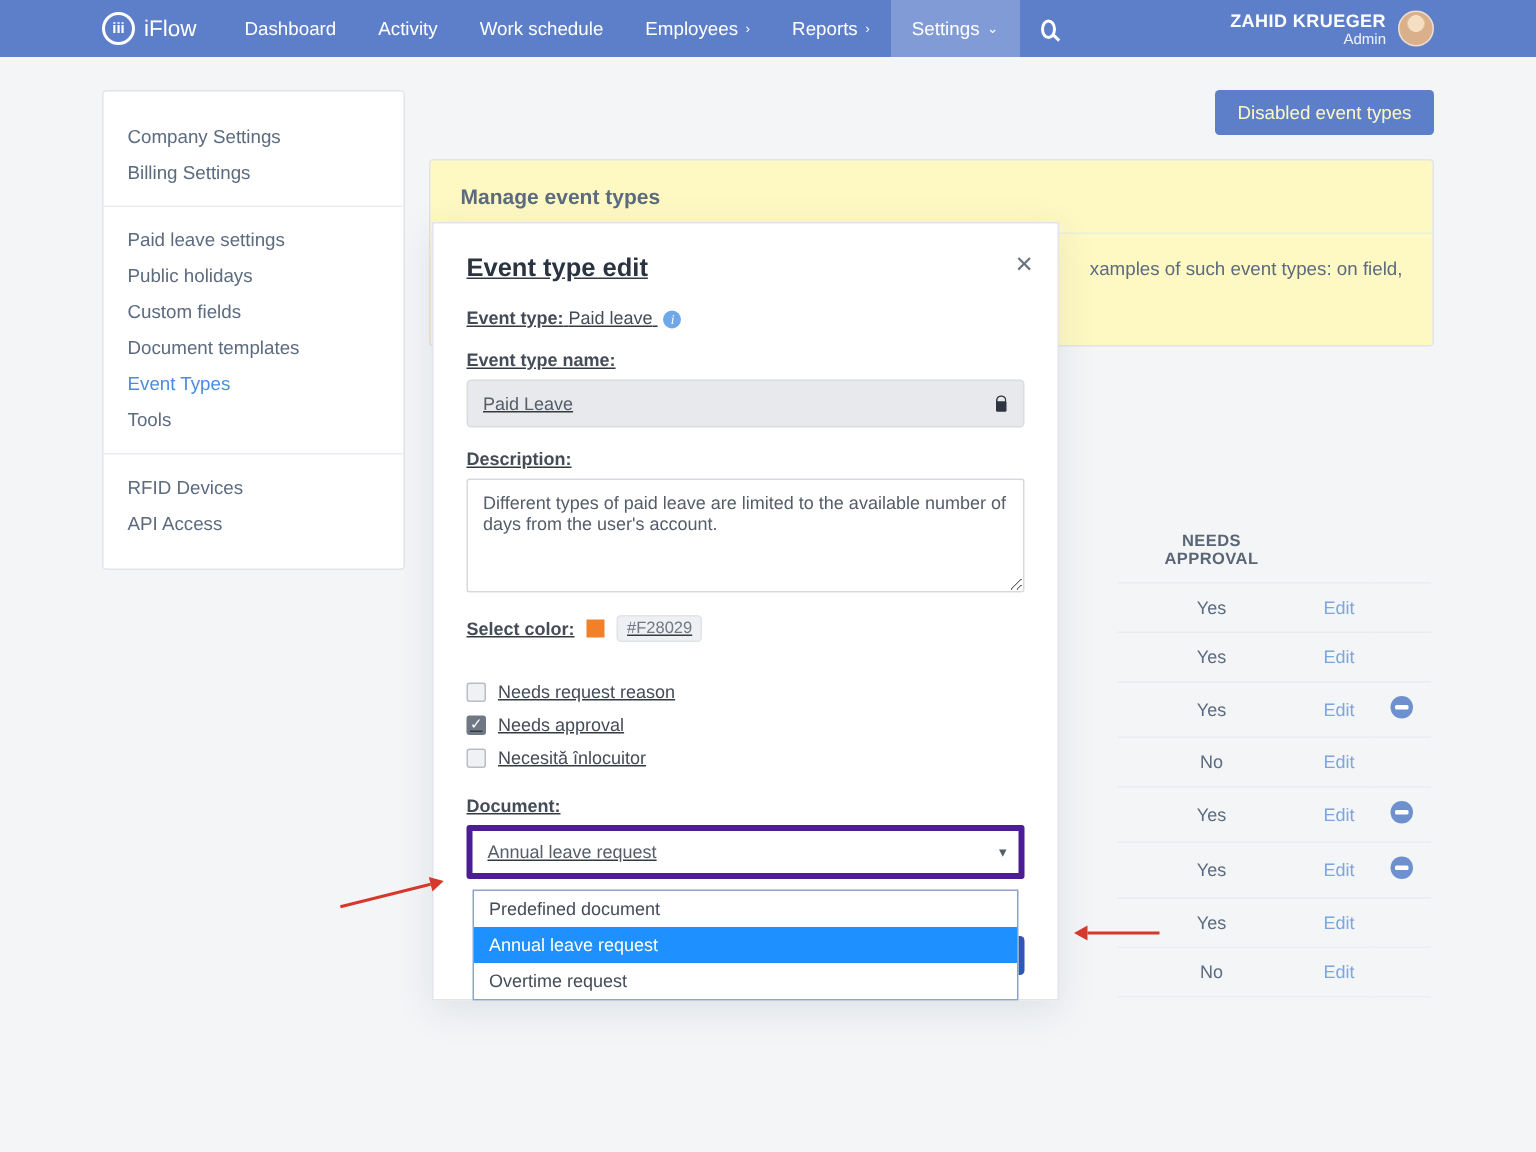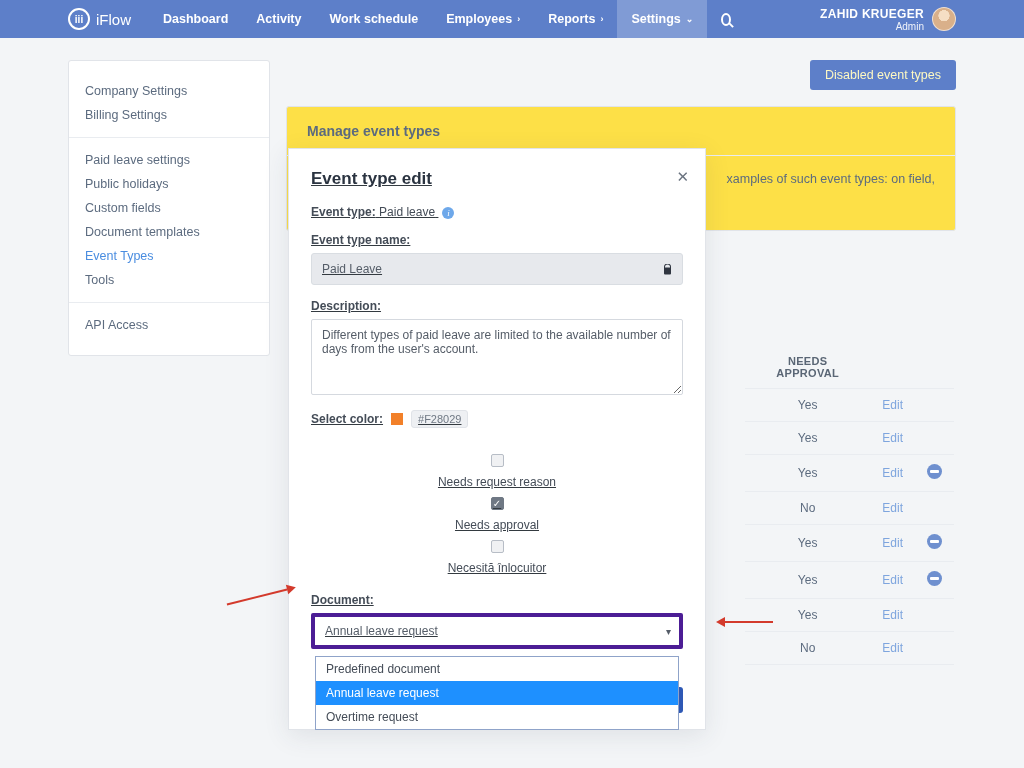--- a/index.html
+++ b/index.html
@@ -27,21 +27,21 @@
   .topnav{
     height:38px; background:var(--blue); color:#fff; display:flex;
     align-items:center; padding:0 0 0 68px; position:relative;
   }
   .brand{display:flex; align-items:center; gap:6px; margin-right:18px;}
   .brand-icon{
     width:22px; height:22px; border:2px solid #fff; border-radius:50%;
     display:flex; align-items:center; justify-content:center; font-size:10px; font-weight:bold;
   }
   .brand-name{font-size:15px;}
-  .nav-links{display:flex; height:100%;font-weight:bold;}
+  .nav-links{display:flex; height:100%;}
   .nav-link{
     display:flex; align-items:center; padding:0 14px; height:100%;
     color:#fff; cursor:pointer; font-size:12.5px;
   }
   .nav-link.active{background:rgba(255,255,255,0.22);}
   .caret{margin-left:5px; font-size:9px;}
   .search-btn{width:38px; display:flex; align-items:center; justify-content:center; cursor:pointer;}
   .user-area{
     margin-left:auto; display:flex; align-items:center; gap:8px; padding-right:68px; height:100%;
   }
@@ -69,21 +69,21 @@
   .sidebar a.active{color:var(--sidebar-active);}
   .sidebar .divider{height:1px; background:var(--row-border); margin:10px 0;}
   .main{flex:1;}
   .page-actions{display:flex; justify-content:flex-end; margin-bottom:16px;}
   .btn{
     display:inline-flex; align-items:center; padding:7px 14px; border-radius:3px;
     font-size:12.5px; cursor:pointer; border:1px solid transparent;
   }
   .btn-primary{background:var(--blue); color:#fef9c3;}
   .panel{
-    background:#fde047; border:1px solid var(--border); border-radius:3px;
+    background:#fef9c3; border:1px solid var(--border); border-radius:3px;
   }
   .panel-header{
     padding:16px 20px; border-bottom:1px solid var(--row-border);
     color:var(--muted); font-weight:bold; font-size:14px;
   }
   .panel-body{padding:16px 20px 28px 20px; color:var(--muted); font-size:12.5px;}
   .panel-lead{ padding-bottom:44px; }
   
   .btable{width:100%; border-collapse:collapse;}
   .btable th, .btable td{
@@ -142,21 +142,20 @@
   .color-row{display:flex; align-items:center; gap:8px; margin-bottom:22px;}
   .color-row .lbl{margin:0;}
   .swatch{width:12px; height:12px; background:#F28029; display:inline-block;}
   .hex{
     font-size:11px; color:#6f7884; background:#eef0f3; border:1px solid #e0e3e8;
     padding:2px 6px; border-radius:3px;
   }
   .check-row{
     display:flex; align-items:center; gap:8px; font-size:12px; color:#444c57;
     padding:4px 0;
-    flex-direction:column;
   }
   .cb{
     width:13px; height:13px; border:1px solid #b7bdc6; border-radius:2px;
     display:inline-flex; align-items:center; justify-content:center;
     background:#f0f1f3; font-size:10px; color:#2a3340;
   }
   .cb.checked{background:#6f7884; border-color:#6f7884; color:#fff;}
   .select-like{
     position:relative; border:4px solid #4c1d95; border-radius:2px; padding:7px 10px;
     font-size:12px; color:#555d68; background:#fff; margin-top:6px;
@@ -250,20 +249,21 @@
     <div class="group">
       <a>Paid leave settings</a>
       <a>Public holidays</a>
       <a>Custom fields</a>
       <a>Document templates</a>
       <a class="active">Event Types</a>
       <a>Tools</a>
     </div>
     <div class="divider"></div>
     <div class="group">
+      <a>RFID Devices</a>
       <a>API Access</a>
     </div>
   </div>
 
   <div class="main">
     <div class="page-actions">
       <span class="btn btn-primary">Disabled event types</span>
     </div>
     <div class="panel">
       <div class="panel-header">Manage event types</div>

